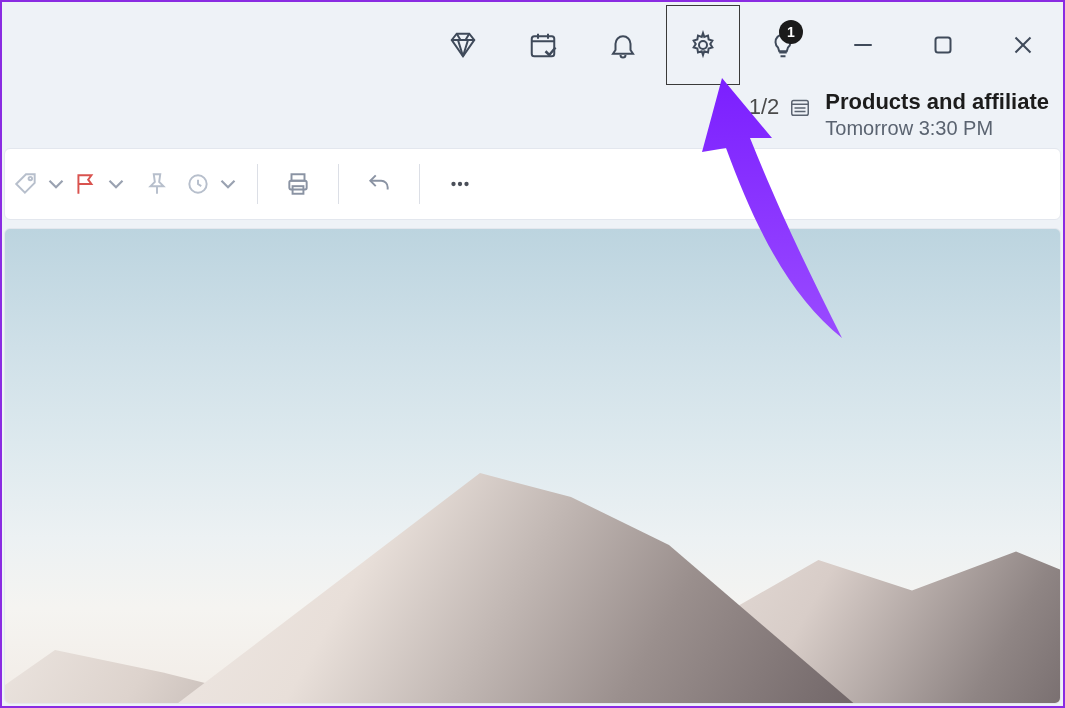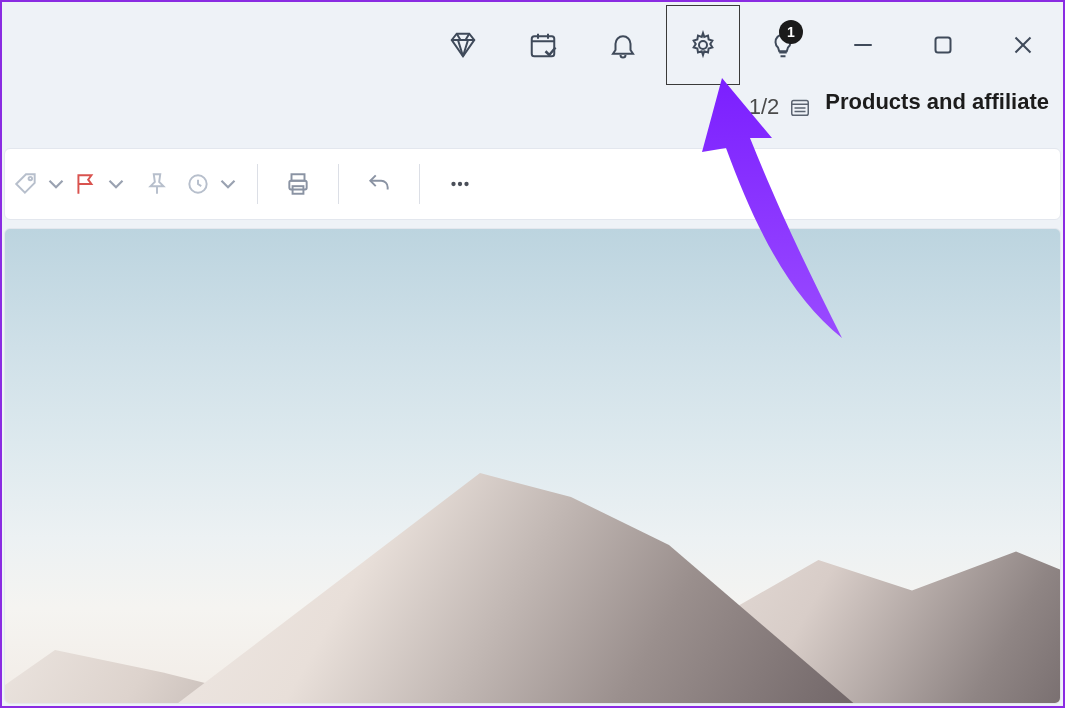--- a/index.html
+++ b/index.html
@@ -204,20 +204,21 @@
   <div class="counter-wrap">
     <span>1/2</span>
     <svg viewBox="0 0 24 24" fill="none" stroke="#5a6370" stroke-width="1.6">
       <rect x="3" y="5" width="18" height="16" rx="2"></rect>
       <path d="M3 9 H21"></path>
       <path d="M6 13 H18 M6 17 H18"></path>
     </svg>
   </div>
   <div class="event">
     <span class="event-title">Products and affiliate</span>
+    <span class="event-time">Tomorrow 3:30 PM</span>
   </div>
 </div>
 
 <div class="toolbar">
 
   <div class="tbitem">
     <svg viewBox="0 0 24 24" fill="none" stroke="#b7bfcc" stroke-width="1.8">
       <path d="M3 12 L12 3 H20 V11 L11 20 Z"></path>
       <circle cx="16" cy="7" r="1.6"></circle>
     </svg>

